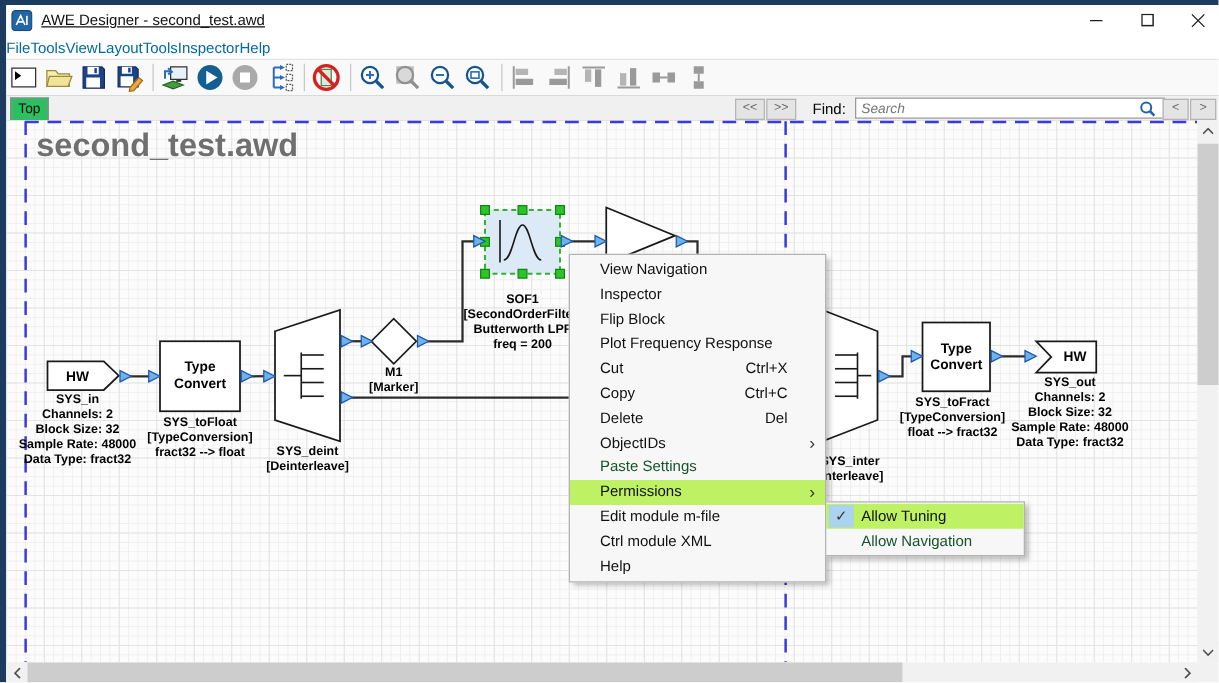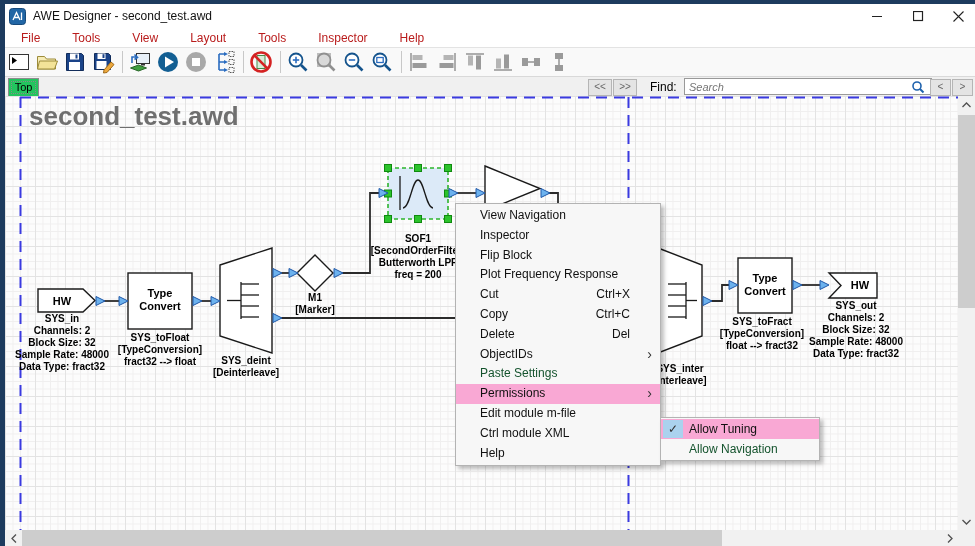--- a/index.html
+++ b/index.html
@@ -1,23 +1,23 @@
 <!DOCTYPE html>
 <html><head>
 <meta charset="utf-8">
 <style>
   html,body{margin:0;padding:0;}
   #app{position:relative;width:975px;height:546px;background:#fff;font-family:"Liberation Sans",sans-serif;overflow:hidden;}
   .navy{position:absolute;background:#1d3b5e;}
   #titlebar{position:absolute;left:5px;top:4px;right:0;height:24px;background:#fff;display:flex;align-items:center;}
   #app-icon{margin-left:4px;width:17px;height:17px;}
-  #title-text{margin-left:7px;font-size:12px;color:#111;}
+  #title-text{margin-left:7px;font-size:12px;color:#111;text-decoration:underline;}
   .winbtn{position:absolute;top:0;width:34px;height:24px;display:flex;align-items:center;justify-content:center;}
   #menubar{position:absolute;left:5px;top:28px;right:0;height:19px;background:#fff;display:flex;align-items:center;border-bottom:1px solid #e3e3e3;}
-  .menu-item{padding:0 16px;font-size:12px;color:#b91c1c;}
+  .menu-item{padding:0 0;font-size:12px;color:#0369a1;}
   #toolbar{position:absolute;left:5px;top:48px;right:0;height:28px;background:#f9f9f9;display:flex;align-items:center;border-bottom:1px solid #d9d9d9;padding-left:1px;}
   .tbtn{width:25px;height:24px;margin-right:3px;display:flex;align-items:center;justify-content:center;}
   .tsep{width:1px;height:22px;background:#c8c8c8;margin:0 4px;}
   #tabrow{position:absolute;left:5px;top:77px;right:0;height:19px;background:#f0f0f0;}
   #tab-top{position:absolute;left:3px;top:1px;width:29px;height:18px;background:#22c55e;border:1px solid #8c8c8c;border-bottom:none;font-size:11px;text-align:center;line-height:17px;outline:1px dotted #888;outline-offset:-4px;}
   .navbtn{position:absolute;top:2px;width:22px;height:15px;background:#e4e4e4;border:1px solid #b5b5b5;font-size:10px;color:#666;text-align:center;line-height:13px;}
   #find-label{position:absolute;left:645px;top:3px;font-size:12px;color:#000;}
   #find-input{position:absolute;left:679px;top:1px;width:224px;height:13px;border:1px solid #999;font-size:11px;font-style:italic;padding:1px 18px 1px 4px;color:#888;}
   #find-mag{position:absolute;left:906px;top:3px;}
   
@@ -31,23 +31,23 @@
   #canvas-title{position:absolute;left:24px;top:5px;font-size:26px;font-weight:bold;color:#6f6f6f;}
   svg text{font-family:"Liberation Sans",sans-serif;}
   .dtext{font-size:10px;font-weight:bold;fill:#000;}
   .stext{font-size:11px;font-weight:bold;fill:#000;}
   
   .cmenu{position:absolute;background:#f7f7f7;border:1px solid #b3b3b3;box-shadow:3px 3px 4px rgba(0,0,0,.25);padding:2px 0;}
   #context-menu{left:450px;top:107px;width:204px;}
   .mi{position:relative;height:19.8px;line-height:19.8px;padding-left:24px;font-size:12px;color:#111;display:flex;}
   .mi .sc{margin-left:auto;margin-right:30px;}
   .mi.has-sub::after{content:"\203A";position:absolute;right:8px;top:0;line-height:19px;color:#333;font-size:14px;}
-  .mi.hl{background:#f9a8d4;}
+  .mi.hl{background:#bef264;}
   .mi.dis{color:#14532d;}
-  #perm-submenu{left:655px;top:321px;width:158px;padding:1px 0;}
+  #perm-submenu{left:655px;top:305px;width:158px;padding:1px 0;}
   #perm-submenu .mi{padding-left:28px;height:20px;line-height:20px;}
   .check{position:absolute;left:2px;top:1px;width:20px;height:18px;background:#abd2ee;color:#333;font-size:12px;text-align:center;line-height:18px;}
   .check::before{content:"\2713";}
   
   .sb{position:absolute;background:#f1f1f1;}
   .sb-thumb{position:absolute;background:#cdcdcd;}
   .sb-arrow{position:absolute;display:flex;align-items:center;justify-content:center;background:#f1f1f1;}
 </style>
 </head>
 <body>

